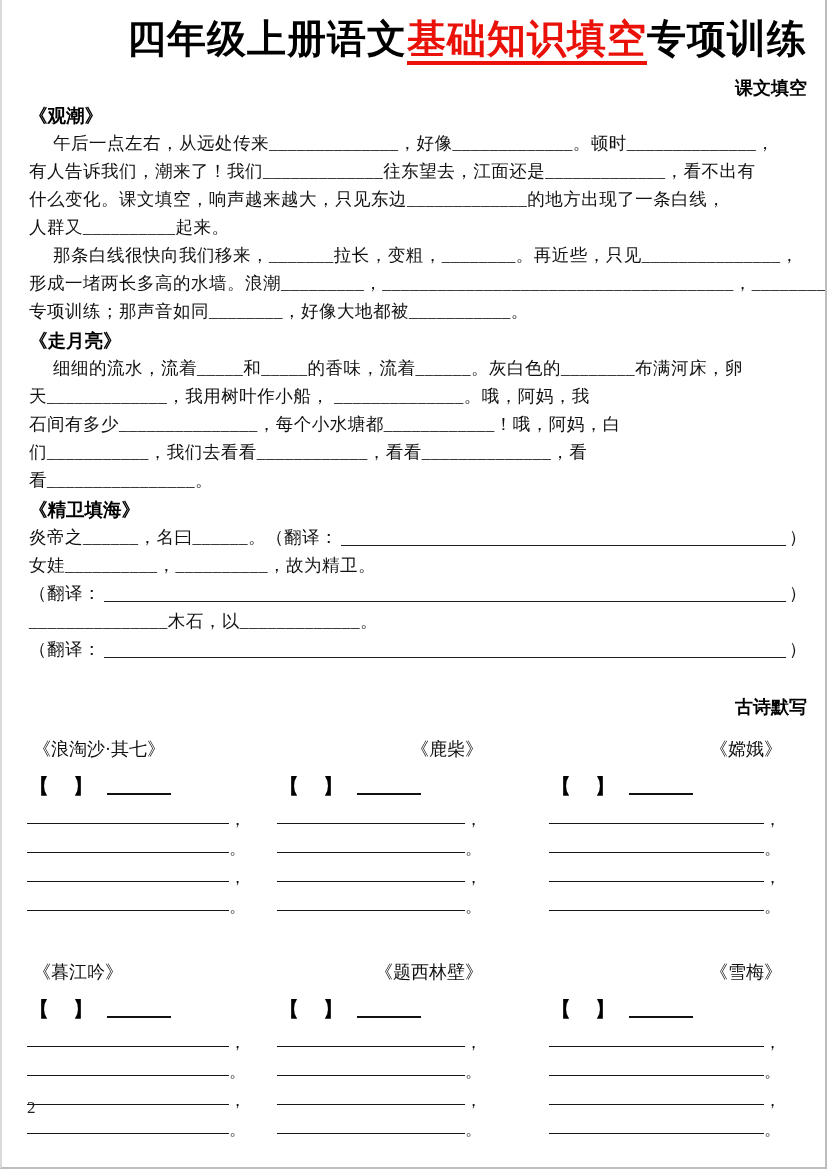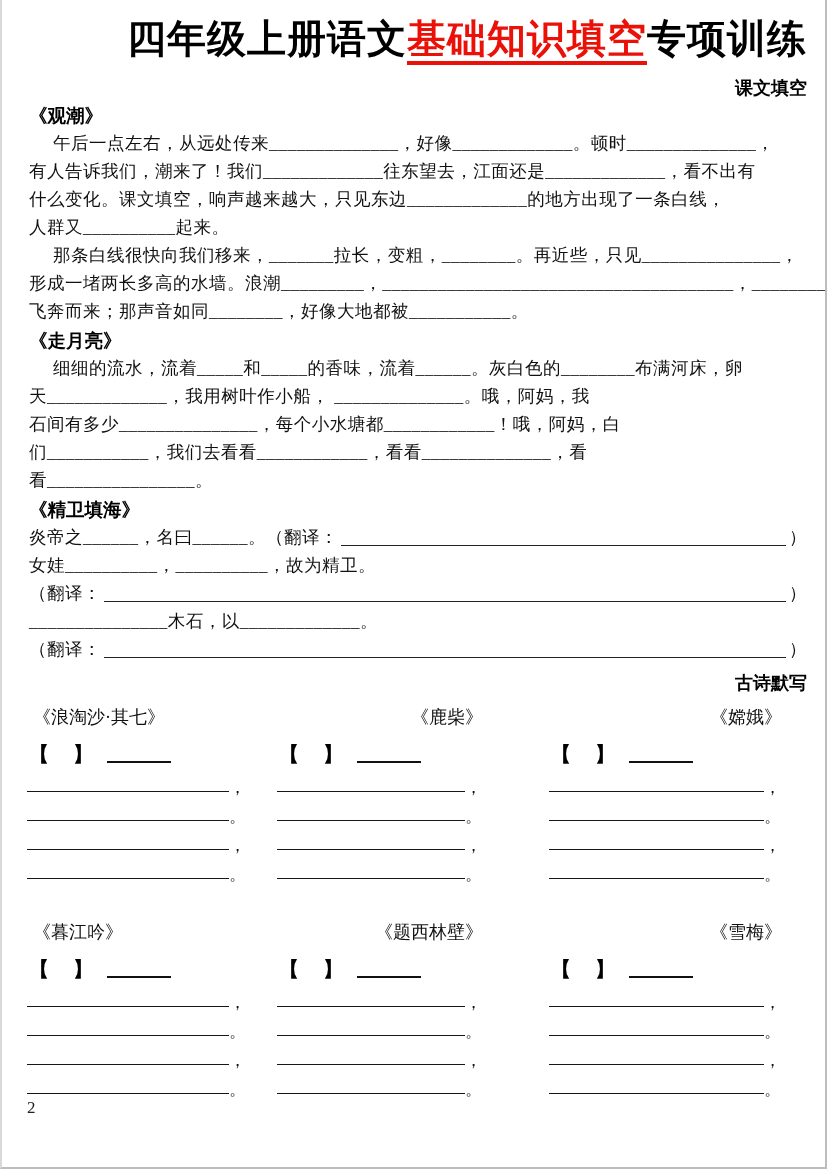--- a/index.html
+++ b/index.html
@@ -32,21 +32,21 @@
     padding-bottom:1px;
   }
   h2.sec-head{
     margin:10px 0 2px 0;
     text-align:right;
     font-family:"Liberation Sans","DejaVu Sans",sans-serif;
     font-size:18px;
     font-weight:bold;
     color:#000;
   }
-  h2.sec-head.poems{margin-top:8px;margin-bottom:10px;}
+  h2.sec-head.poems{margin-top:32px;margin-bottom:10px;}
   .passage{margin:0;}
   .passage-title{
     margin:3px 0 1px 0;
     font-family:"Liberation Sans","DejaVu Sans",sans-serif;
     font-size:18.5px;
     font-weight:bold;
     color:#000000;
   }
   .line{
     margin:0;
@@ -65,21 +65,21 @@
     min-width:40px;
   }
   
   .poem-grid{margin-left:-2px;}
   .prow{display:flex;margin-top:6px;}
   .prow + .prow{margin-top:36px;}
   .pcell{box-sizing:border-box;}
   .pcell.c0{width:220px;}
   .pcell.c1{width:206px;margin-left:30px;}
   .pcell.c2{width:233px;margin-left:66px;}
-  .ptitle{font-size:18px;height:27px;color:#111;}
+  .ptitle{font-size:18px;height:27px;color:#111;margin-top:8px;}
   .pcell.c0 .ptitle{padding-left:6px;}
   .pcell.c1 .ptitle,.pcell.c2 .ptitle{text-align:right;}
   .pauthor{display:flex;align-items:flex-end;height:31px;margin:3px 0 2px 2px;}
   .brk{
     font-family:"Liberation Sans","DejaVu Sans",sans-serif;
     font-weight:bold;
     font-size:20px;
     line-height:23px;
     letter-spacing:2px;
     color:#000;
@@ -105,21 +105,21 @@
 
   <div id="passages">
       <div class="passage">
         <h3 class="passage-title">《观潮》</h3>
         <p class="line indent">午后一点左右，从远处传来______________，好像_____________。顿时______________，</p>
         <p class="line">有人告诉我们，潮来了！我们_____________往东望去，江面还是_____________，看不出有</p>
         <p class="line">什么变化。课文填空，响声越来越大，只见东边_____________的地方出现了一条白线，</p>
         <p class="line">人群又__________起来。</p>
         <p class="line indent">那条白线很快向我们移来，_______拉长，变粗，________。再近些，只见_______________，</p>
         <p class="line">形成一堵两长多高的水墙。浪潮_________，______________________________________，________地</p>
-        <p class="line">飞奔而来；那声音如同________，好像大地都被___________。</p>
+        <p class="line">专项训练；那声音如同________，好像大地都被___________。</p>
       </div>
       <div class="passage">
         <h3 class="passage-title">《走月亮》</h3>
         <p class="line indent">细细的流水，流着_____和_____的香味，流着______。灰白色的________布满河床，卵</p>
         <p class="line">天_____________，我用树叶作小船， ______________。哦，阿妈，我</p>
         <p class="line">石间有多少_______________，每个小水塘都____________！哦，阿妈，白</p>
         <p class="line">们___________，我们去看看____________，看看______________，看</p>
         <p class="line">看________________。</p>
       </div>
       <div class="passage">

